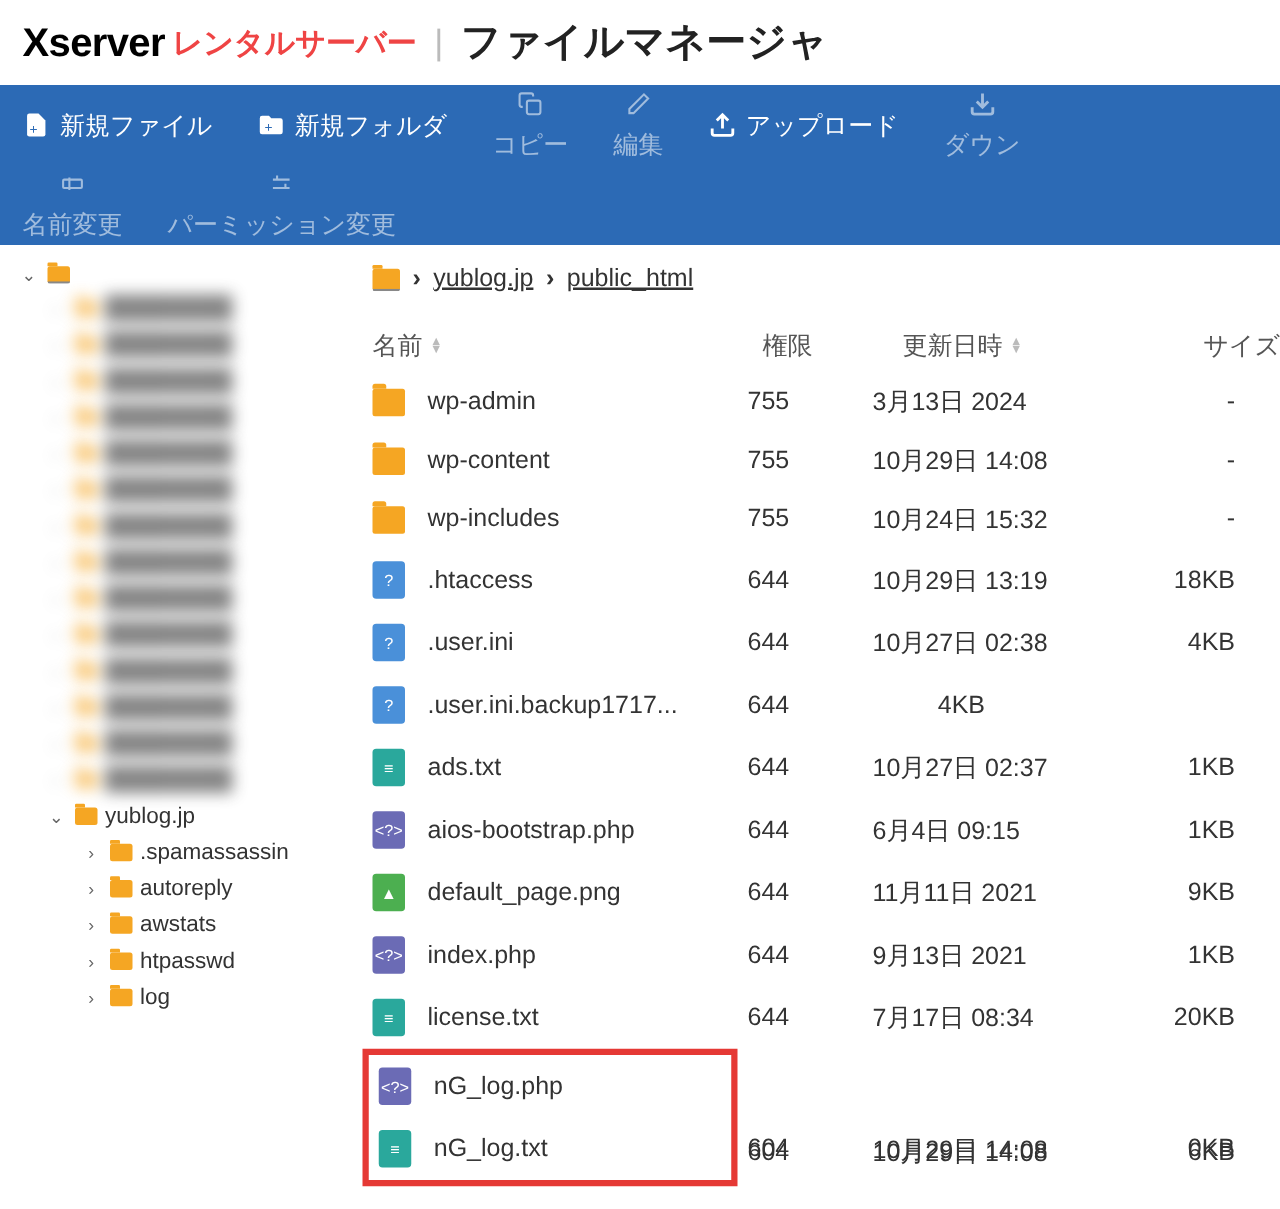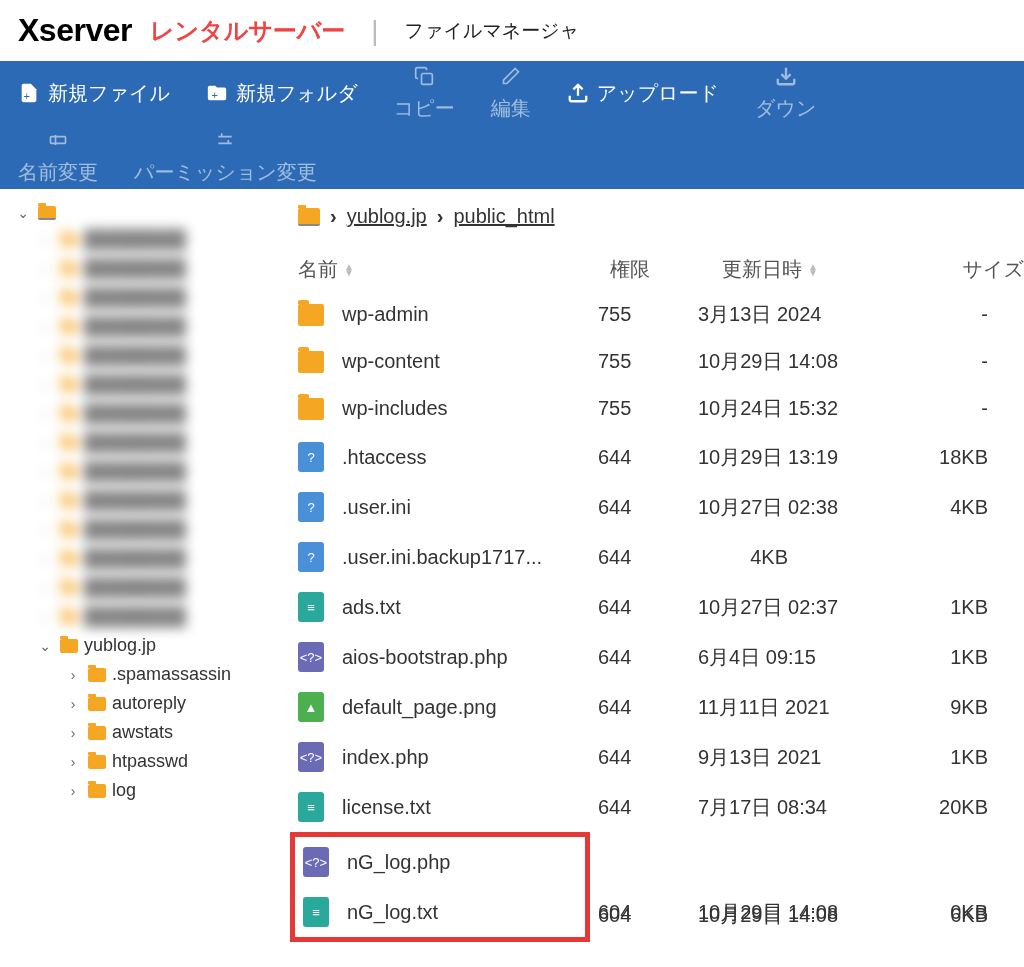--- a/index.html
+++ b/index.html
@@ -1,23 +1,23 @@
 <!DOCTYPE html>
 <html><head>
 <meta charset="utf-8">
 <style>
 * { margin: 0; padding: 0; box-sizing: border-box; font-family: "Hiragino Kaku Gothic Pro", "Meiryo", sans-serif; }
 body { background: #fff; width: 1024px; height: 967px; overflow: hidden; }
 
-.header-top { padding: 12px 18px; display: flex; align-items: center; gap: 12px; }
+.header-top { padding: 12px 18px; display: flex; align-items: center; gap: 0; }
 .logo-text { font-size: 32px; font-weight: 700; color: #000; letter-spacing: -0.5px; }
 .logo-text .x { font-weight: 800; }
 .brand-sub { font-size: 24px; color: #ef4444; font-weight: 600; margin-left: 6px; }
 .header-divider { color: #bbb; font-size: 28px; margin: 0 14px; }
-.page-title-top { font-size: 19px; font-weight: 400; color: #222; }
+.page-title-top { font-size: 32px; font-weight: 700; color: #222; }
 
 .toolbar { background: #2c6ab5; padding: 0 18px; }
 .toolbar-row { display: flex; gap: 36px; align-items: center; height: 64px; }
 .toolbar-btn { display: flex; align-items: center; gap: 8px; color: #fff; font-size: 20px; cursor: pointer; }
 .toolbar-btn.disabled { opacity: 0.55; flex-direction: column; }
 .toolbar-btn .icon { width: 22px; height: 22px; display: inline-flex; align-items: center; justify-content: center; }
 
 .content { display: flex; height: calc(967px - 200px); }
 
 .sidebar { width: 335px; background: #fff; padding: 12px 8px; overflow: hidden; }

